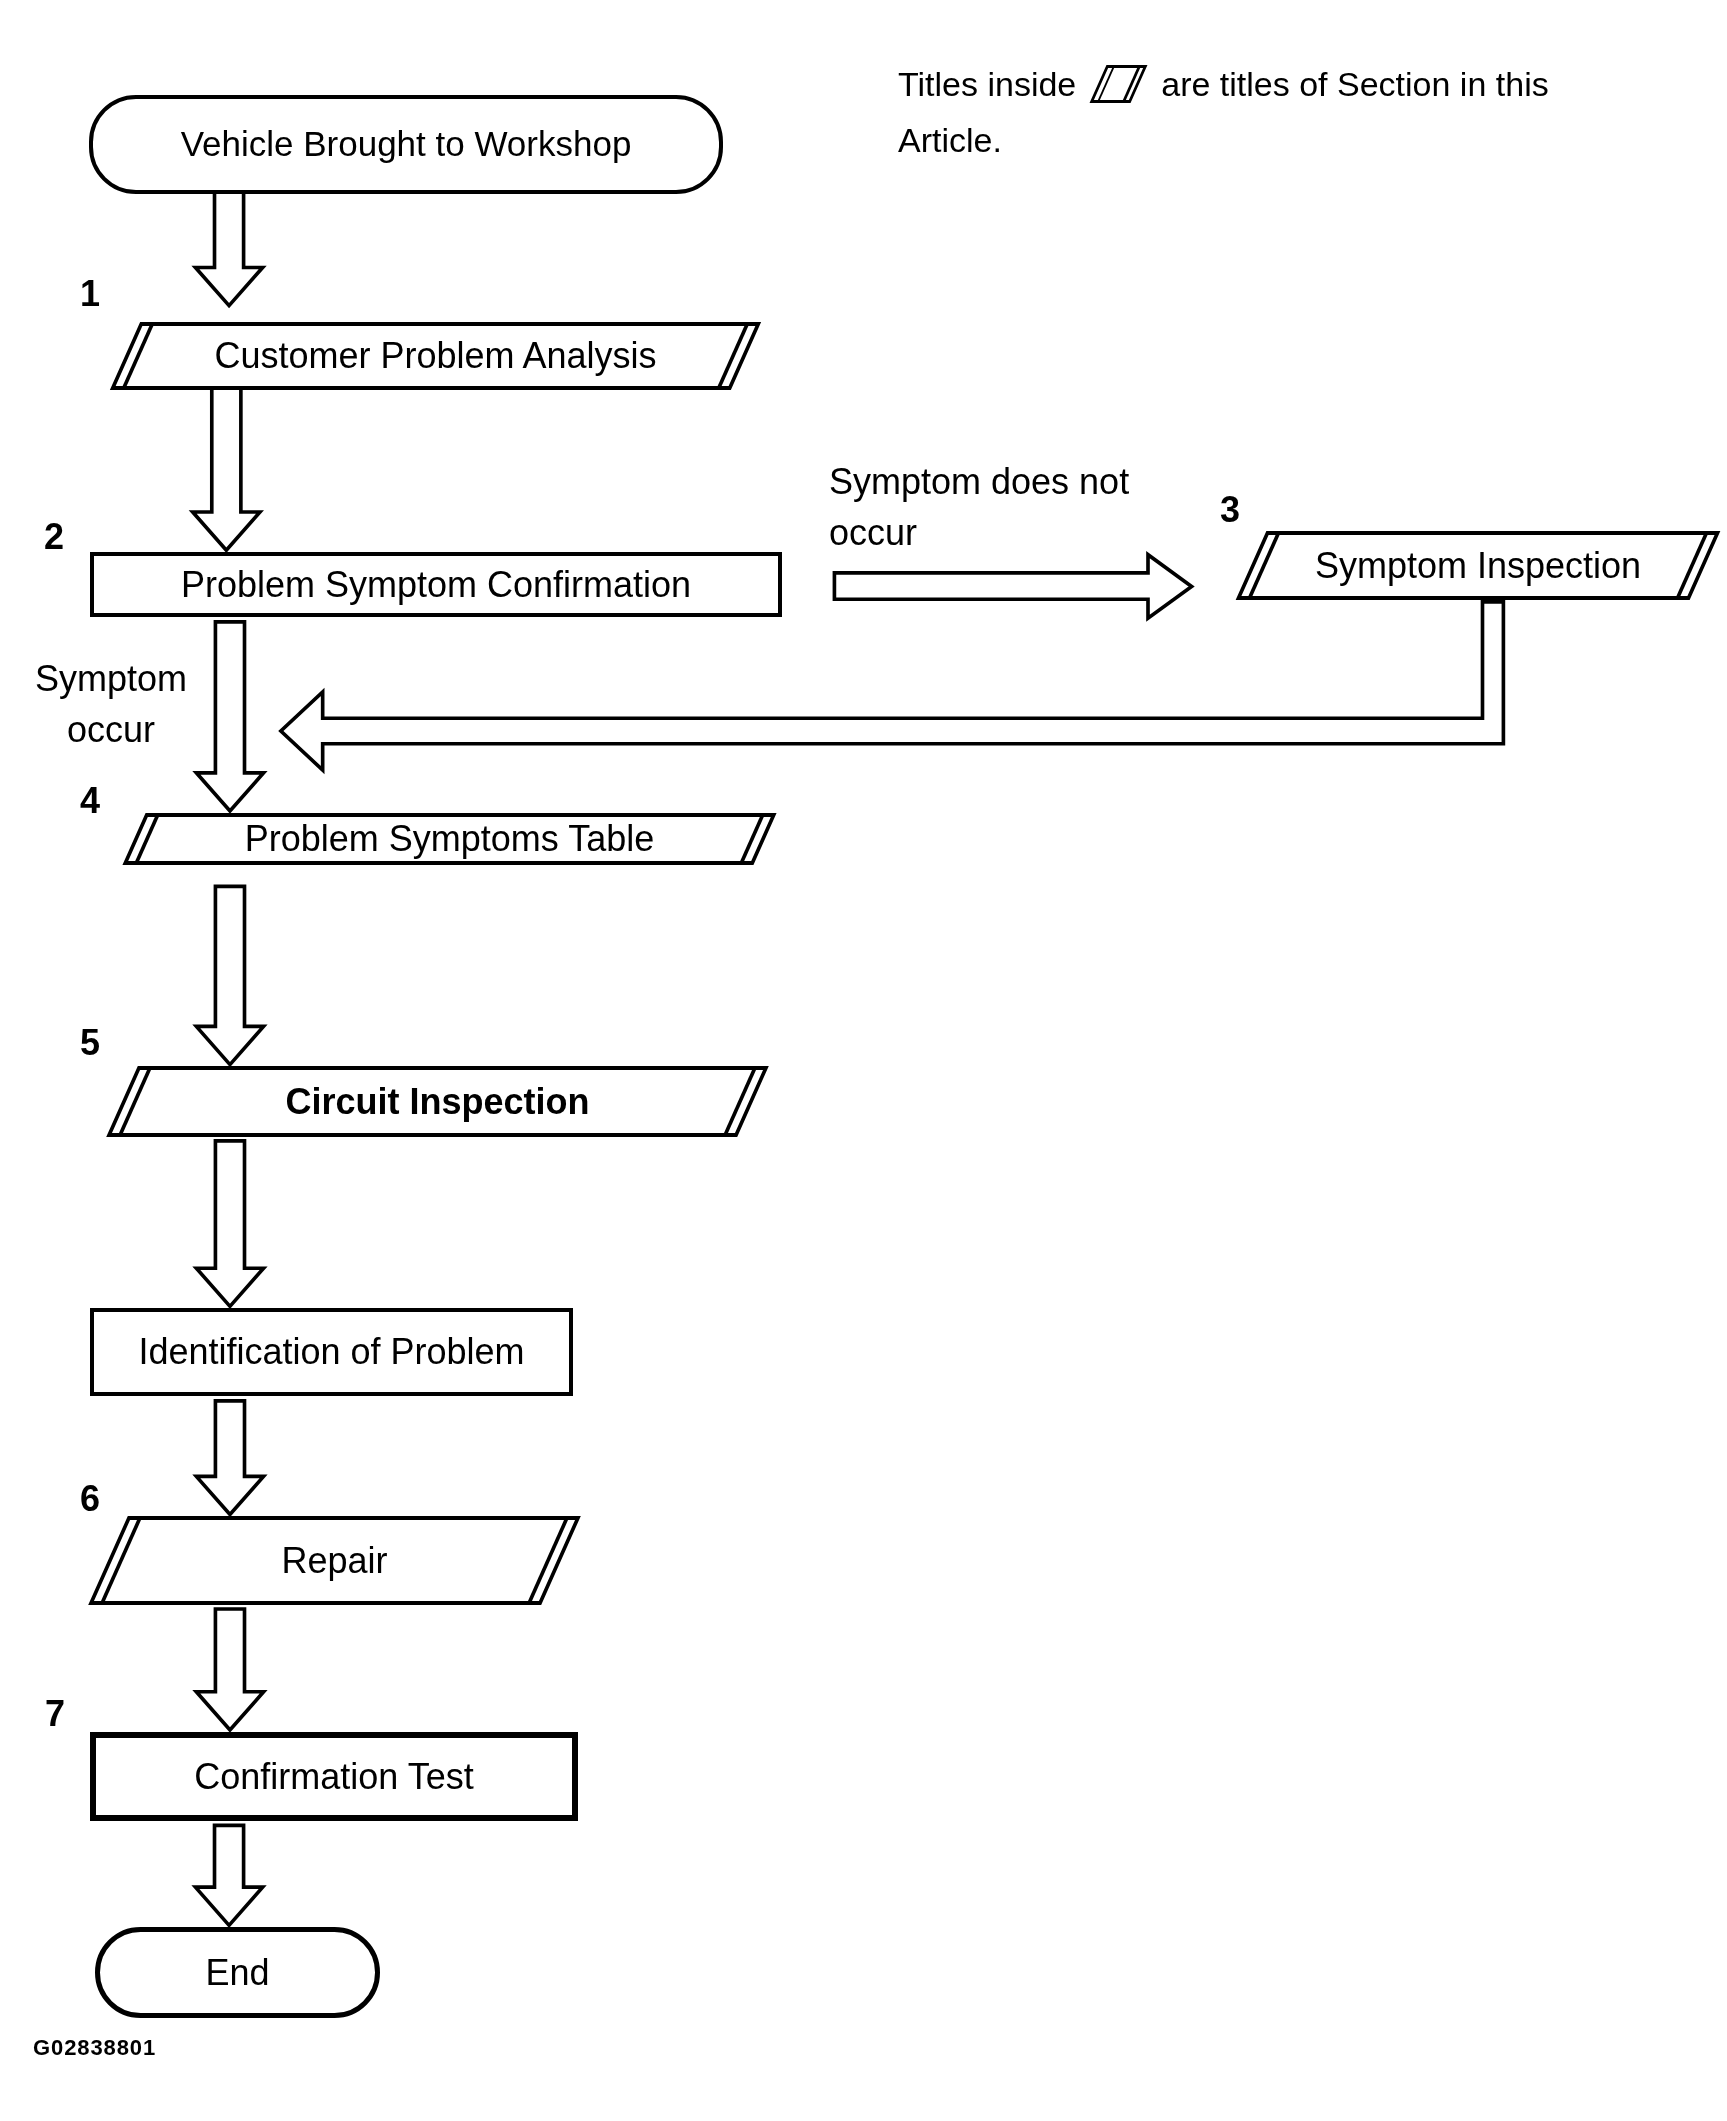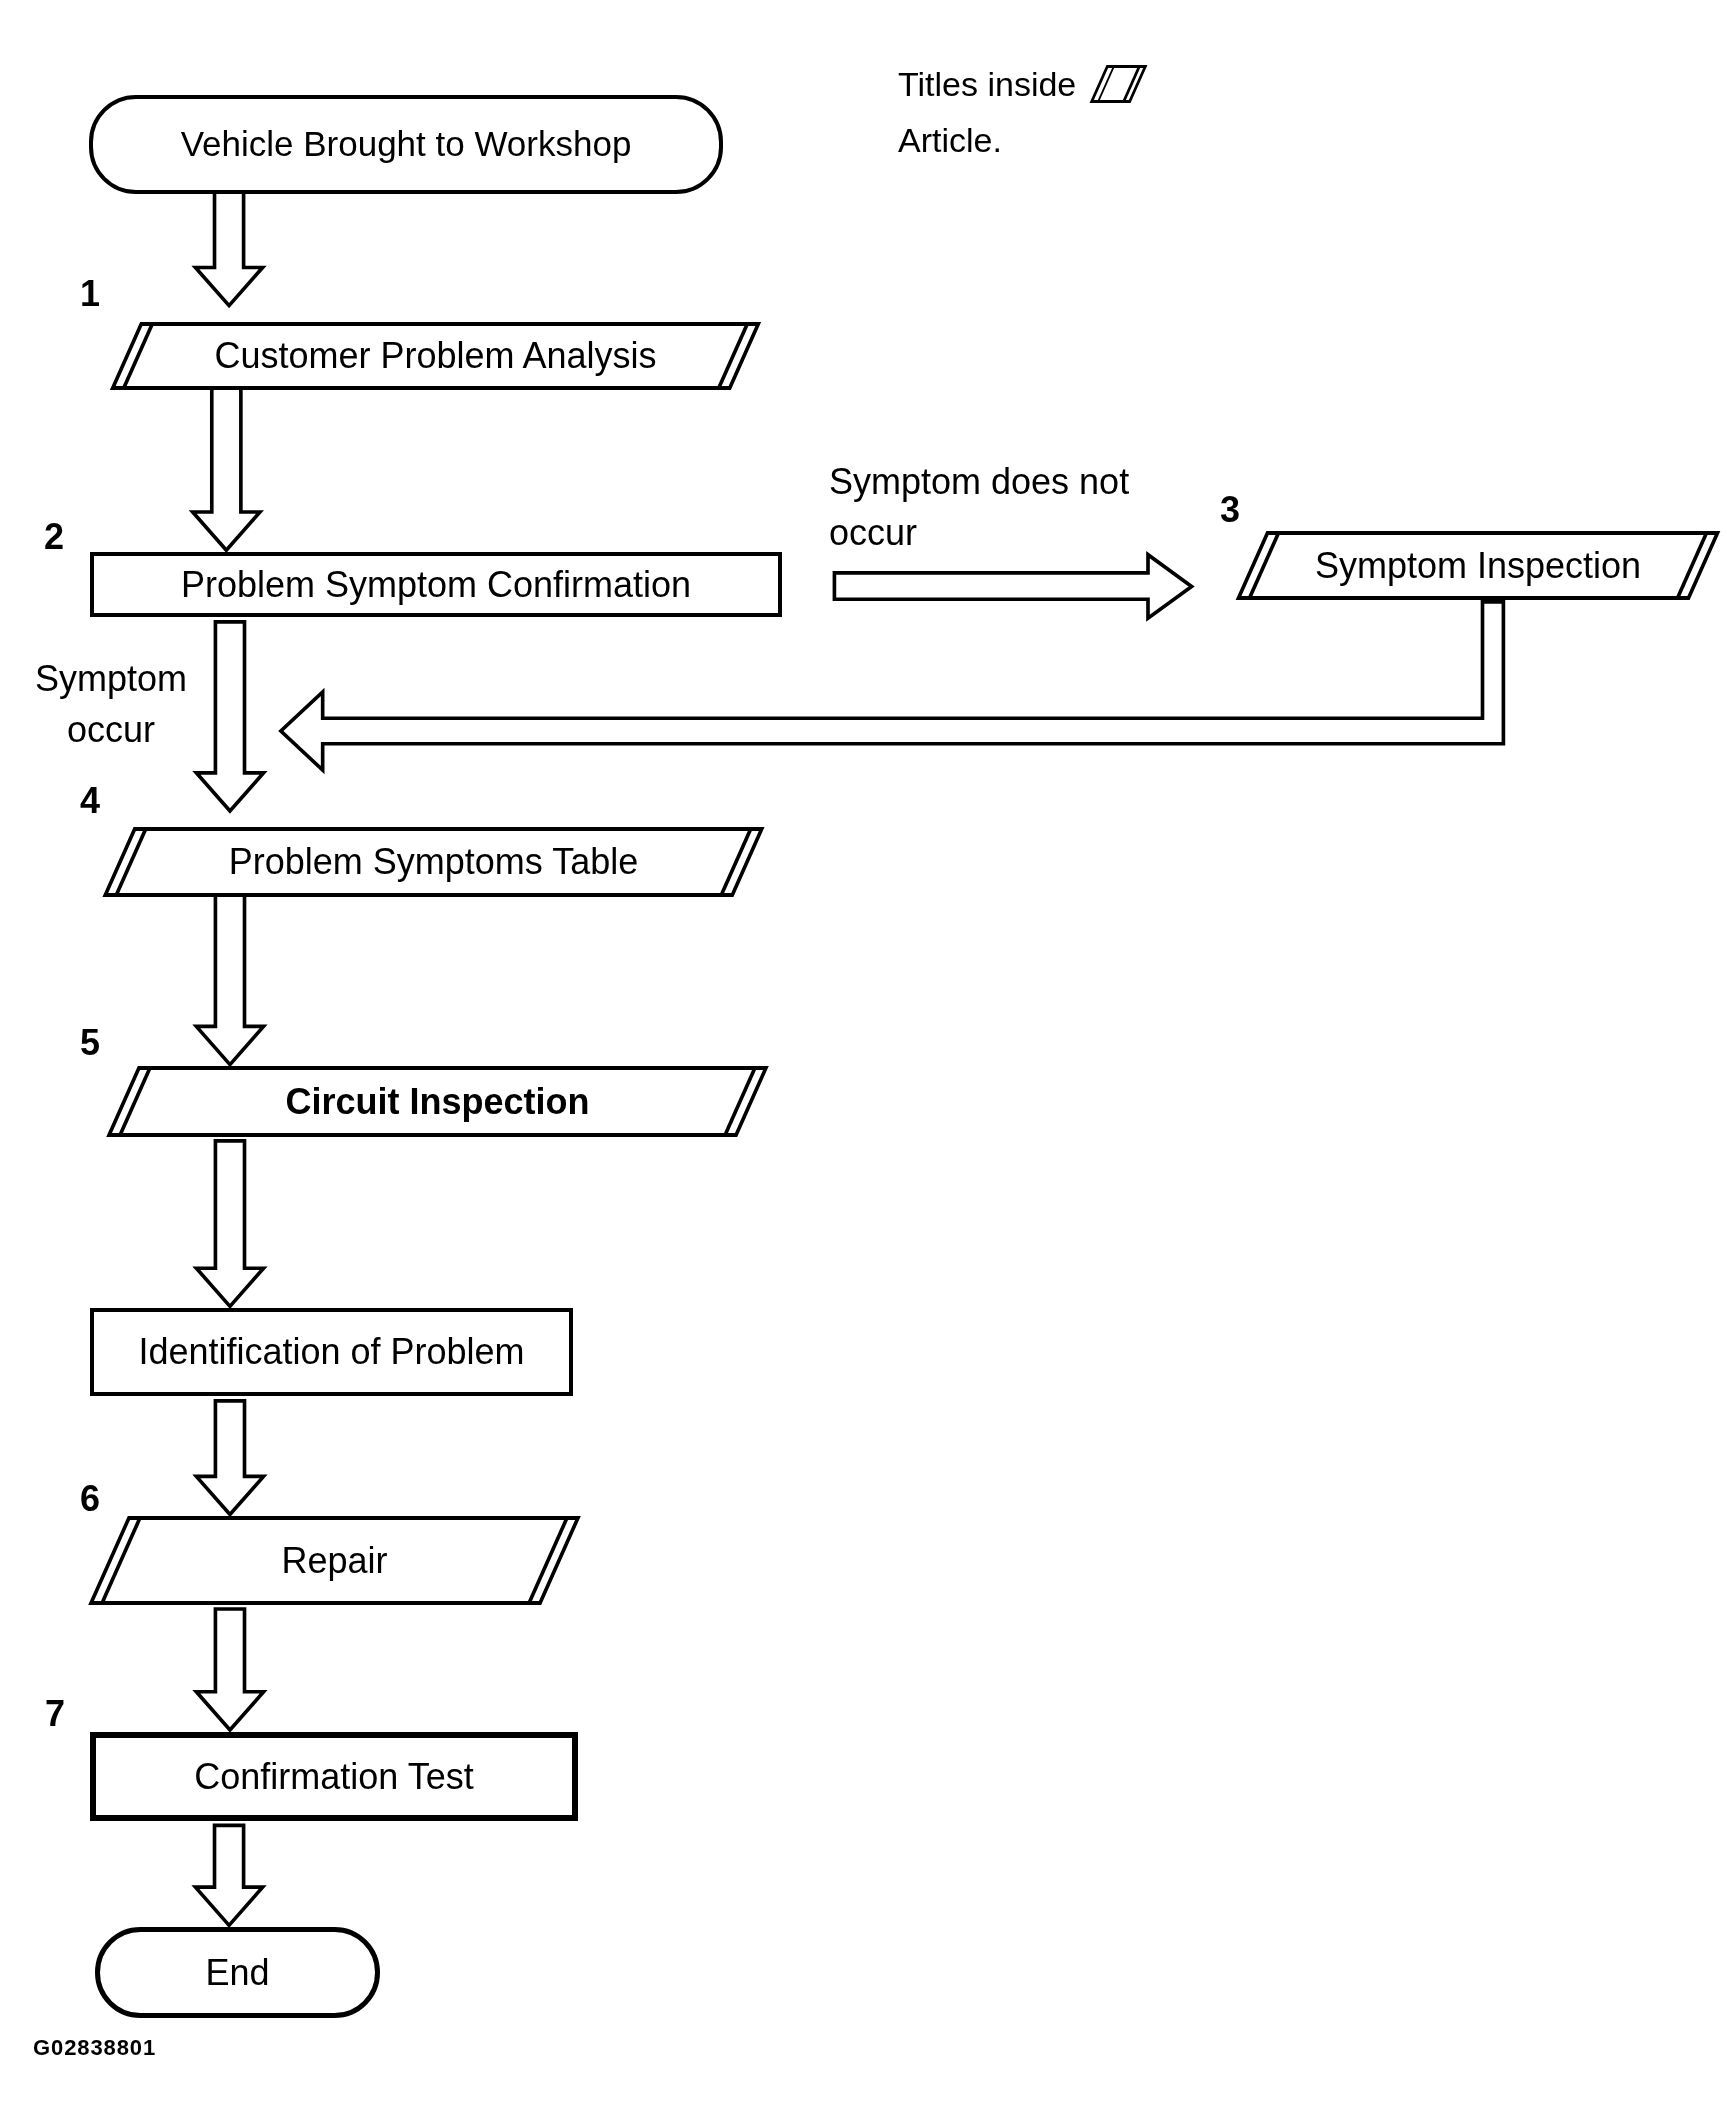--- a/index.html
+++ b/index.html
@@ -61,20 +61,21 @@
     <polygon points="918,630 1263,630 1263,610 1311,645 1263,680 1263,659 918,659"></polygon>
     <path d="M 1631,662 L 1631,790 L 355,790 L 355,761 L 309,804 L 355,847 L 355,818 L 1654,818 L 1654,662 Z"></path>
   </svg>
 
   <div id="legend">
     <div class="row1">
       <span>Titles inside</span>
       <span class="mini-para">
           <span class="shape"></span>
         </span>
+      <span>are titles of Section in this</span>
     </div>
     <div>Article.</div>
   </div>
 
   <div class="node stadium" style="left:89px;top:95px;width:626px;height:91px;font-size:35px;">
     <span>Vehicle Brought to Workshop</span>
   </div>
 
   <div class="stepnum" style="left:80px;top:273px;">1</div>
   <div class="para" style="left:125px;top:309px;width:621px;height:68px;margin-top:13px;">
@@ -93,21 +94,21 @@
   <div class="stepnum" style="left:1220px;top:489px;">3</div>
   <div class="para" style="left:1251px;top:531px;width:454px;height:69px;">
     <span class="shape"></span>
     <span class="label">Symptom Inspection</span>
   </div>
 
   <div class="sidelabel" style="left:35px;top:653px;text-align:center;">Symptom
 occur</div>
 
   <div class="stepnum" style="left:80px;top:780px;">4</div>
-  <div class="para" style="left:118px;top:813px;width:631px;height:70px;margin-top:14px;">
+  <div class="para" style="left:134px;top:813px;width:631px;height:52px;">
     <span class="shape"></span>
     <span class="label">Problem Symptoms Table</span>
   </div>
 
   <div class="stepnum" style="left:80px;top:1022px;">5</div>
   <div class="para" style="left:122px;top:1066px;width:631px;height:71px;">
     <span class="shape"></span>
     <span class="label bold">Circuit Inspection</span>
   </div>
 

